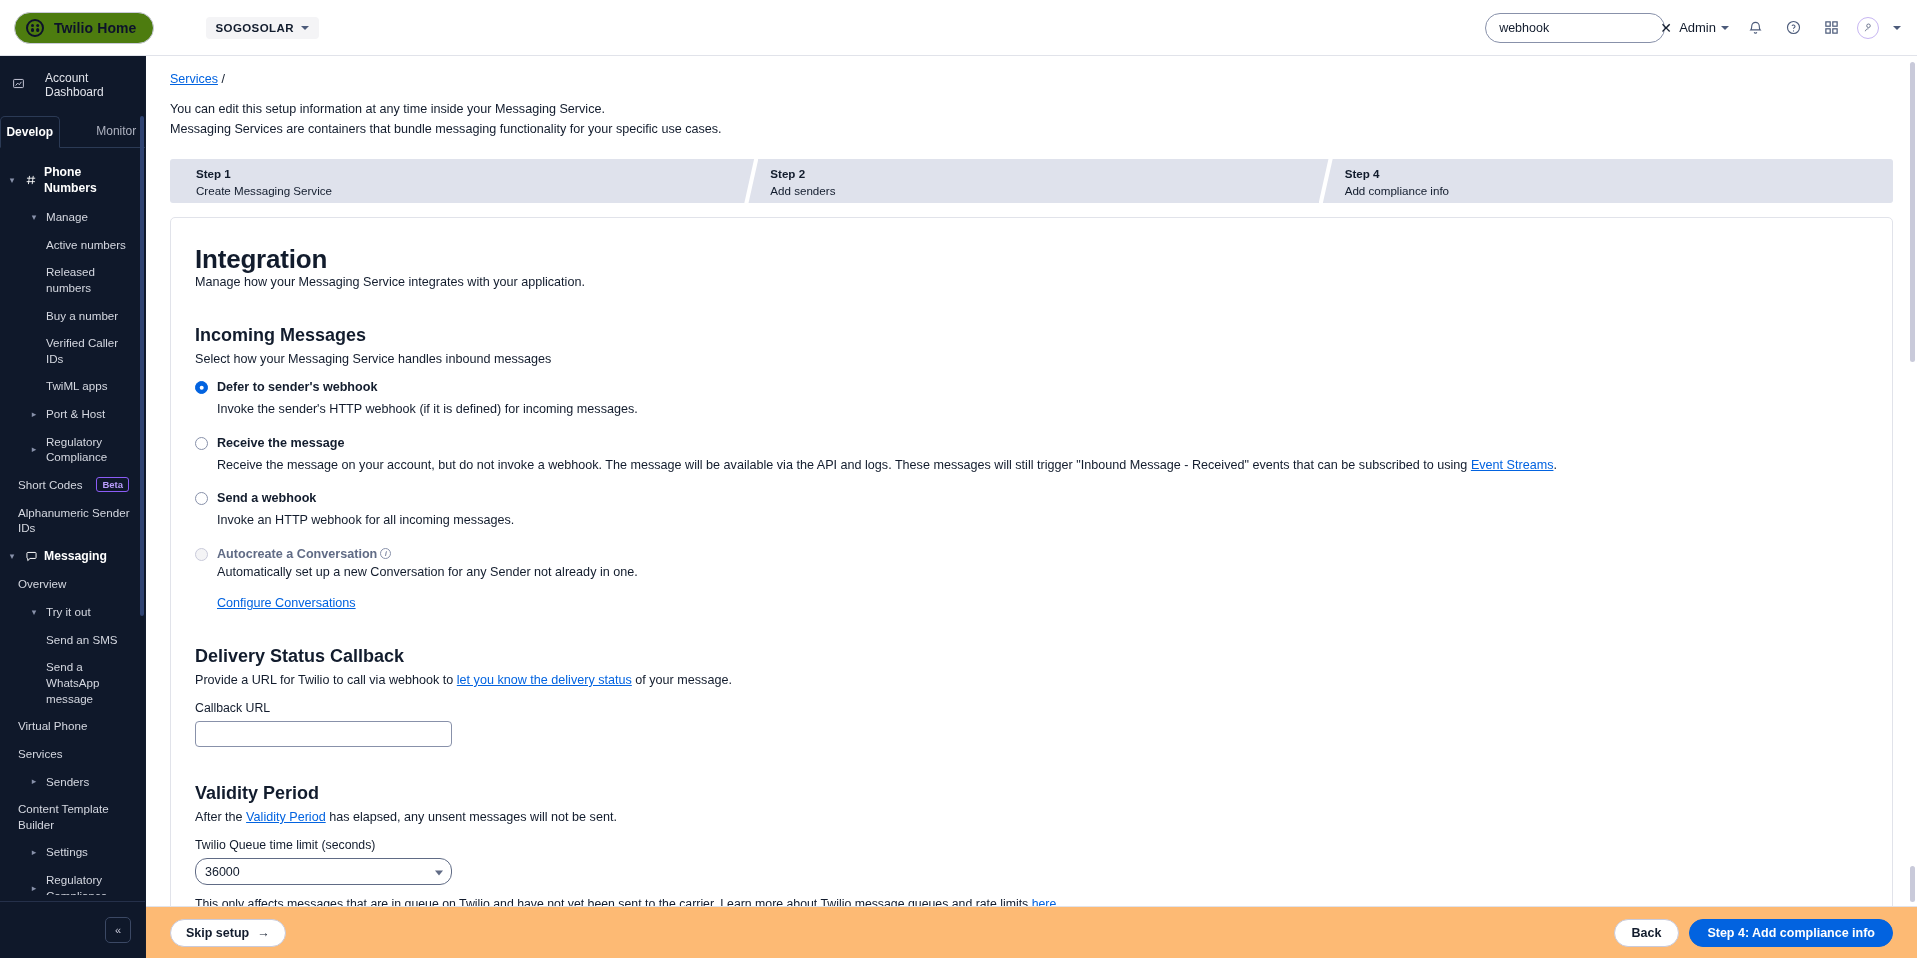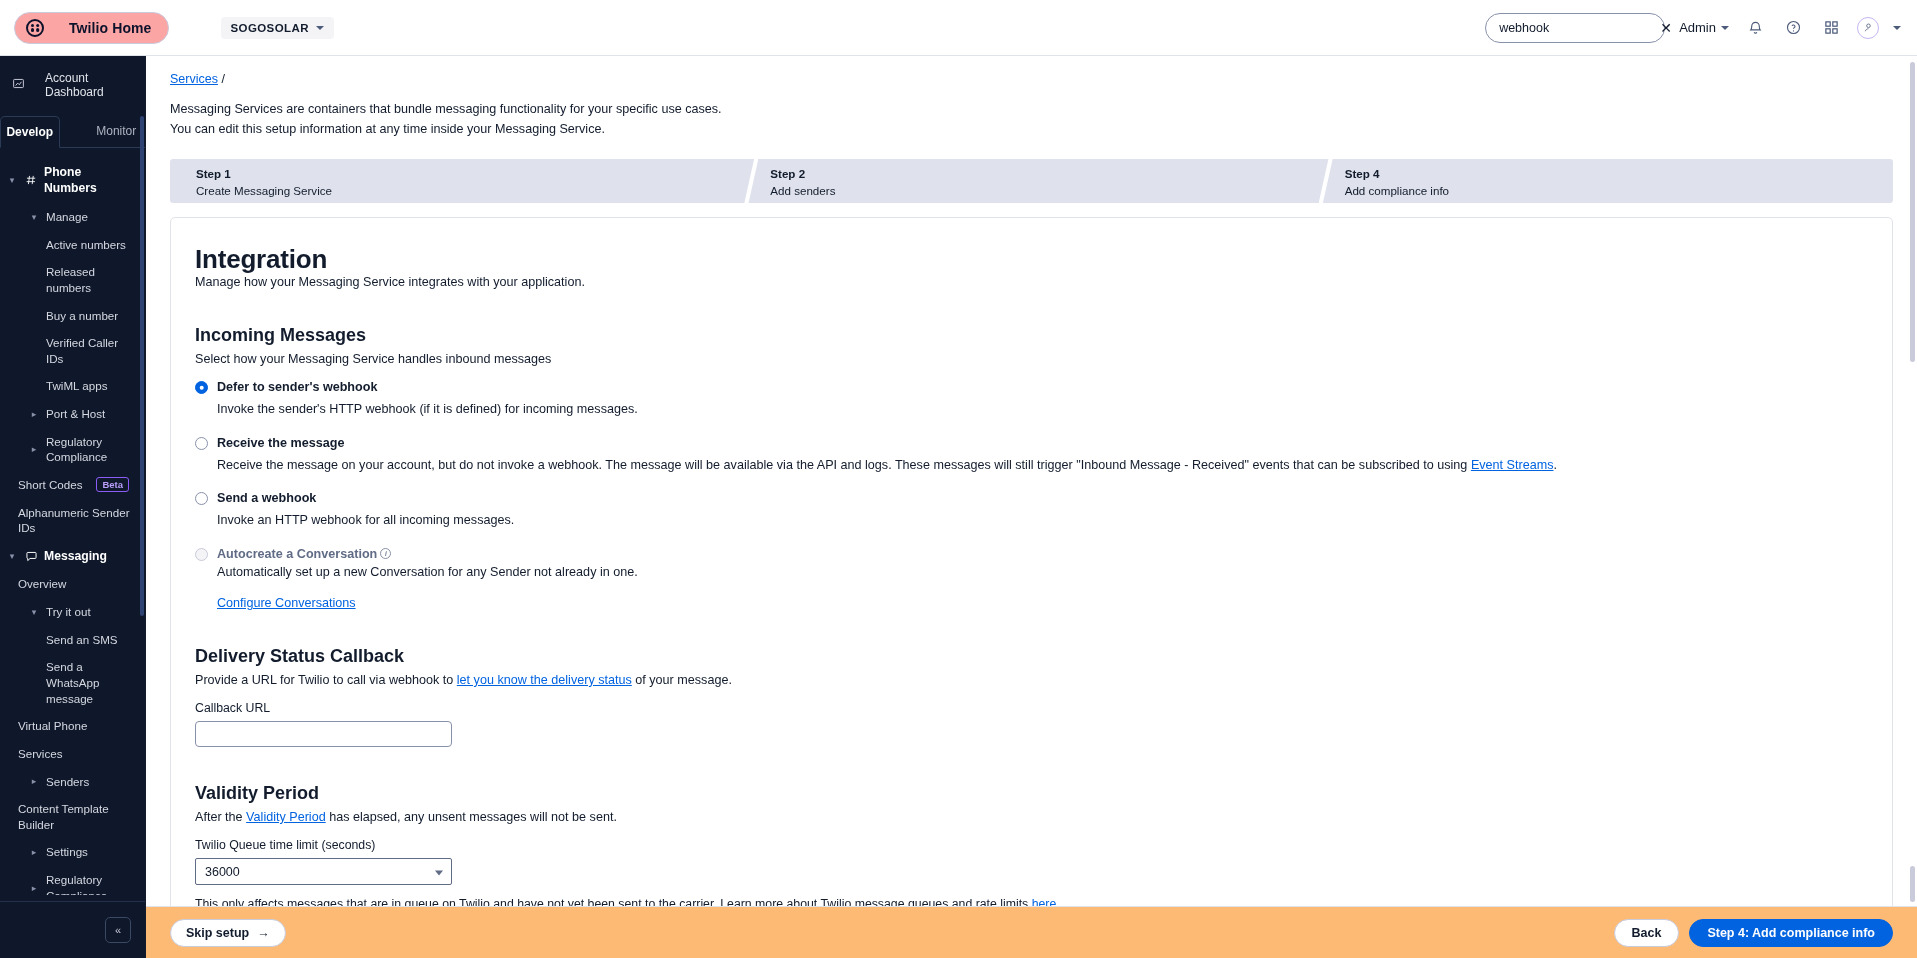--- a/index.html
+++ b/index.html
@@ -13,23 +13,23 @@
   
   .topbar {
     height: 56px; flex: 0 0 56px;
     background: #fff;
     display: flex; align-items: center;
     padding: 0 16px 0 14px;
     border-bottom: 1px solid #e1e3ea;
     position: relative; z-index: 20;
   }
   .twilio-home {
-    display: flex; align-items: center; gap: 25px;
+    display: flex; align-items: center; gap: 10px;
     border: 1px solid #c9cada; border-radius: 20px;
-    padding: 6px 16px 6px 11px; background: #fca5a5;
+    padding: 6px 16px 6px 11px; background: #4d7c0f;
     cursor: pointer;
   }
   .twilio-home .logo-circle {
     width: 18px; height: 18px; border-radius: 50%;
     border: 2px solid #0d122b; position: relative; flex: 0 0 18px;
   }
   .twilio-home .logo-circle::before,
   .twilio-home .logo-circle::after {
     content: ''; position: absolute;
     width: 3.4px; height: 3.4px; border-radius: 50%; background: #0d122b;
@@ -225,21 +225,21 @@
   .field-lbl { font-size: 12.3px; color: #121c2d; margin-top: 14px; }
   .text-input {
     width: 257px; height: 26px; margin-top: 6px;
     border: 1px solid #8891aa; border-radius: 4px;
     padding: 0 9px; font-size: 12.5px; color: #121c2d;
     font-family: "Liberation Sans", sans-serif; outline: none; background: #fff;
   }
   .select-wrap { position: relative; width: 257px; margin-top: 6px; }
   .select-input {
     width: 257px; height: 27px;
-    border: 1px solid #606b85; border-radius: 2px;
+    border: 1px solid #606b85; border-radius: 12px;
     padding: 0 26px 0 9px; font-size: 12.5px; color: #121c2d;
     font-family: "Liberation Sans", sans-serif; outline: none; background: #fff;
   }
   .select-arrow {
     position: absolute; right: 9px; top: 50%; transform: translateY(-30%);
     width: 0; height: 0; border-left: 4px solid transparent;
     border-right: 4px solid transparent; border-top: 5px solid #606b85;
     pointer-events: none;
   }
   .note { font-size: 12.3px; color: #121c2d; margin-top: 12px; }
@@ -456,22 +456,22 @@
 
   <div class="main">
     <div class="main-scroll">
 
       <div class="breadcrumb">
         <a>Services</a>
         <span>/</span>
       </div>
 
       <div class="intro">
+        <div>You can edit this setup information at any time inside your Messaging Service.</div>
         <div>Messaging Services are containers that bundle messaging functionality for your specific use cases.</div>
-        <div>You can edit this setup information at any time inside your Messaging Service.</div>
       </div>
 
       <div class="steps">
         <div class="step">
           <div class="s-num">Step 1</div>
           <div class="s-lbl">Create Messaging Service</div>
         </div>
         <div class="step">
           <div class="s-num">Step 2</div>
           <div class="s-lbl">Add senders</div>

